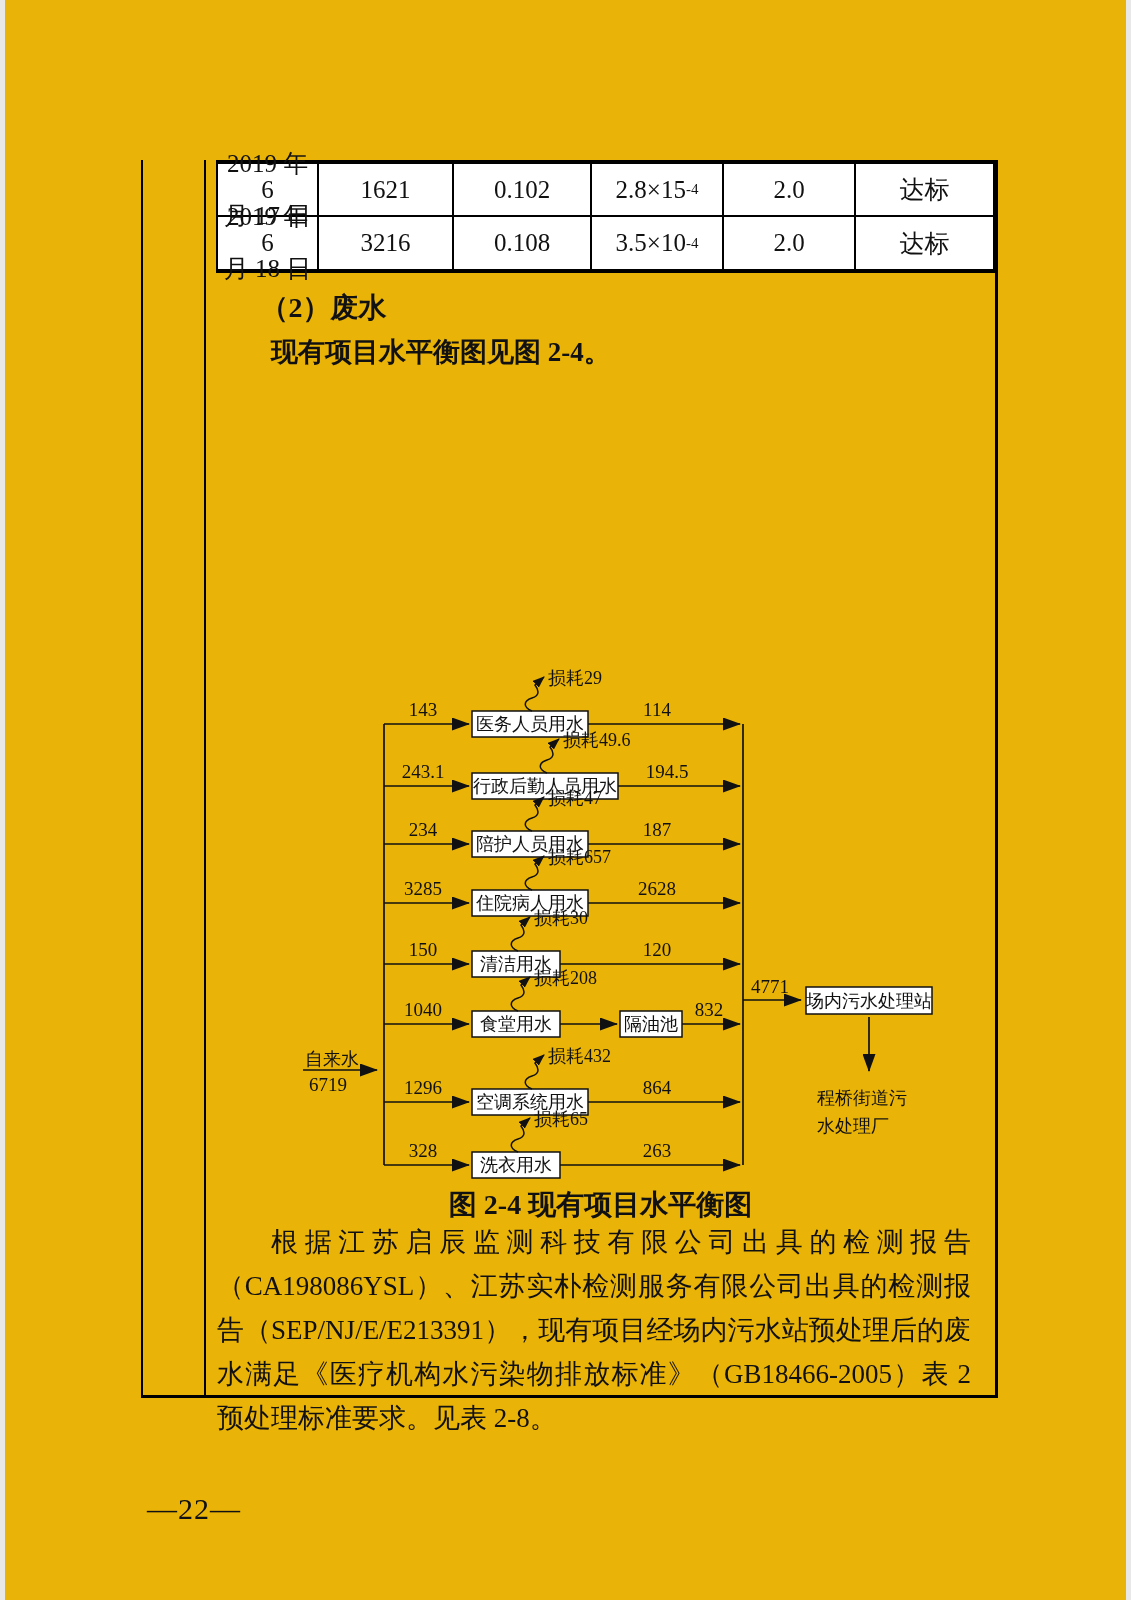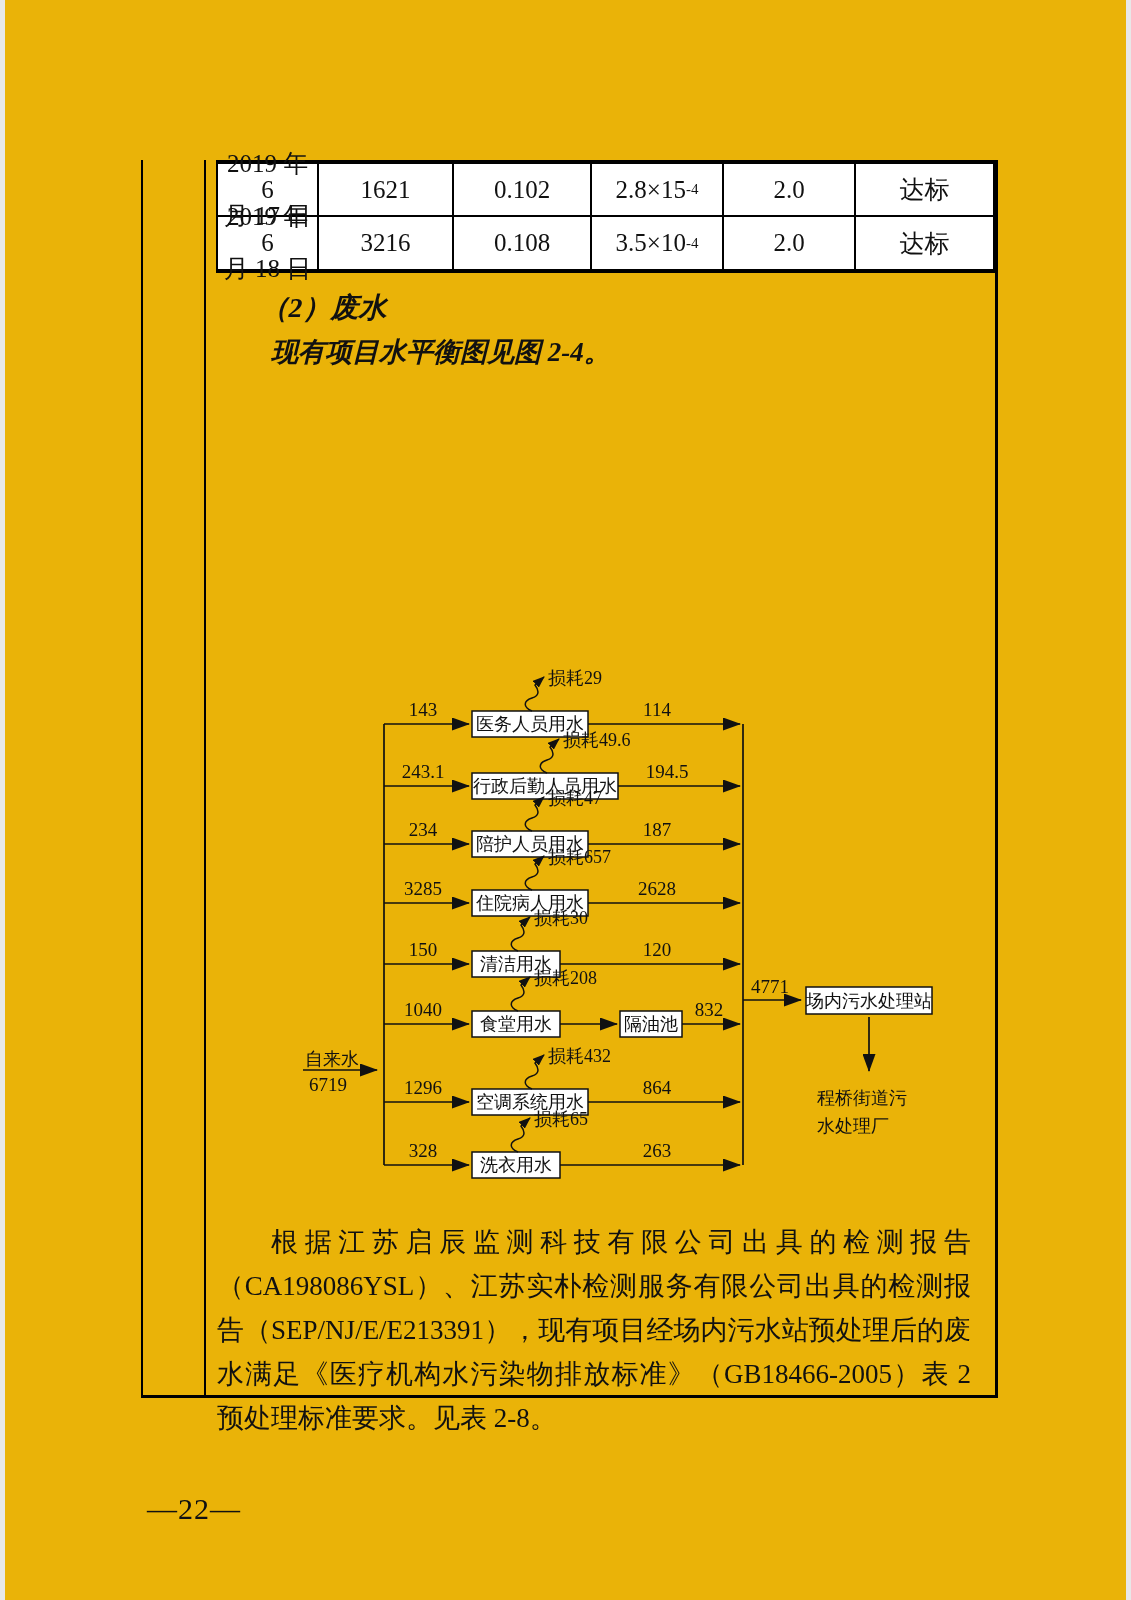--- a/index.html
+++ b/index.html
@@ -32,21 +32,21 @@
   .mon-cell.last-row { border-bottom:none; height:52px; }
   .date-cell { line-height:26px; }
   .sup { font-size:15px; vertical-align:9px; letter-spacing:0; }
 
   
   .text-block {
     position:absolute; left:200px; top:274px; width:791px;
     padding:0 25px 0 12px; box-sizing:border-box;
     font-size:27px; line-height:44px; text-align:justify;
   }
-  .text-block p { margin:0; text-indent:2em;font-style:italic; }
+  .text-block p { margin:0; text-indent:2em; }
   .sec-heading { font-weight:bold; font-size:28px; margin:12px 0 0 0 !important; text-indent:1.55em !important; }
   .fig-ref { font-weight:bold; }
 
   .fig-caption {
     position:absolute; left:200px; top:1186px; width:791px;
     text-align:center; font-weight:bold; font-size:28px;
   }
   .bottom-block {
     position:absolute; left:200px; top:1220px; width:791px;
     padding:0 25px 0 12px; box-sizing:border-box;
@@ -228,20 +228,21 @@
       <line x1="458" y1="345" x2="516" y2="345" marker-end="url(#ah)"></line>
       <text class="d-num" x="466" y="338">4771</text>
       <rect x="521" y="332" width="126" height="27"></rect>
       <text class="d-box" x="584" y="352" text-anchor="middle">场内污水处理站</text>
       <line x1="584" y1="362" x2="584" y2="416" marker-end="url(#ah)"></line>
       <text class="d-box" x="532" y="449">程桥街道污</text>
       <text class="d-box" x="532" y="477">水处理厂</text>
     </g>
   </svg>
 
+  <div class="fig-caption">图 2-4 现有项目水平衡图</div>
 
   <div class="bottom-block">
     <p>根据江苏启辰监测科技有限公司出具的检测报告（CA198086YSL）、江苏实朴检测服务有限公司出具的检测报告（SEP/NJ/E/E213391），现有项目经场内污水站预处理后的废水满足《医疗机构水污染物排放标准》（GB18466-2005）表 2 预处理标准要求。见表 2-8。</p>
   </div>
 
   <div class="page-number">—22—</div>
 
 </div>
 
 </body></html>

